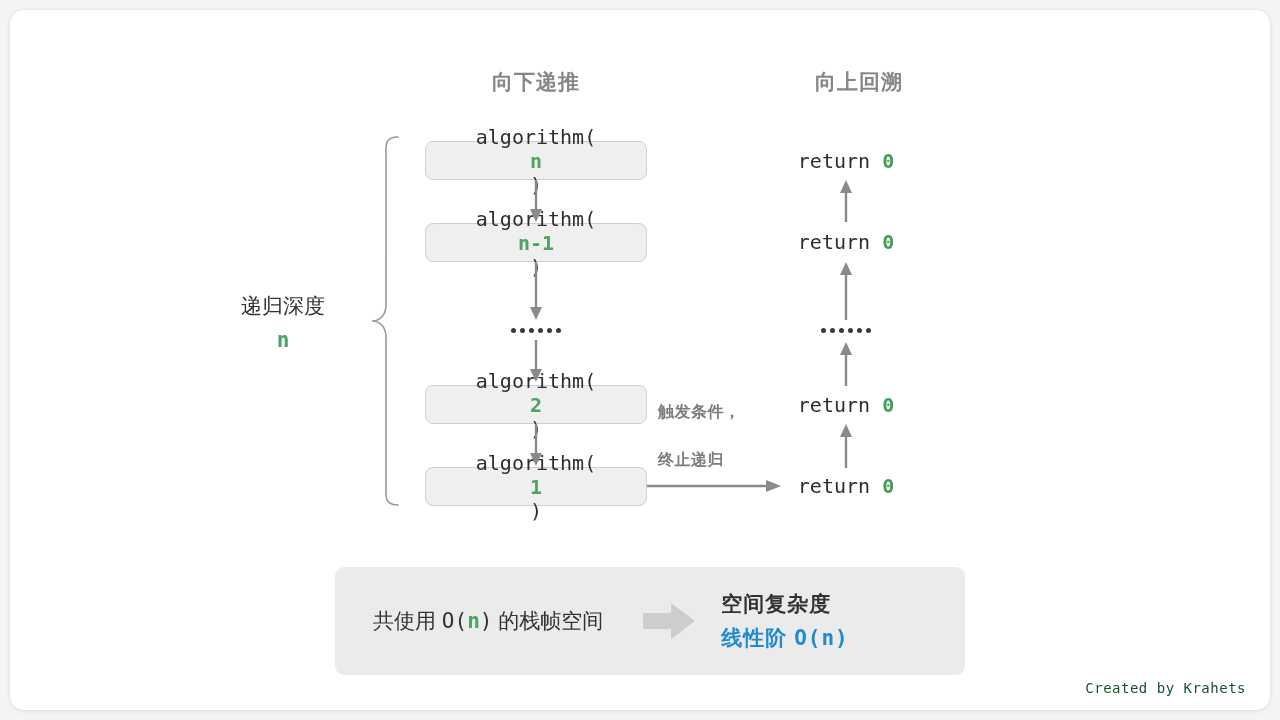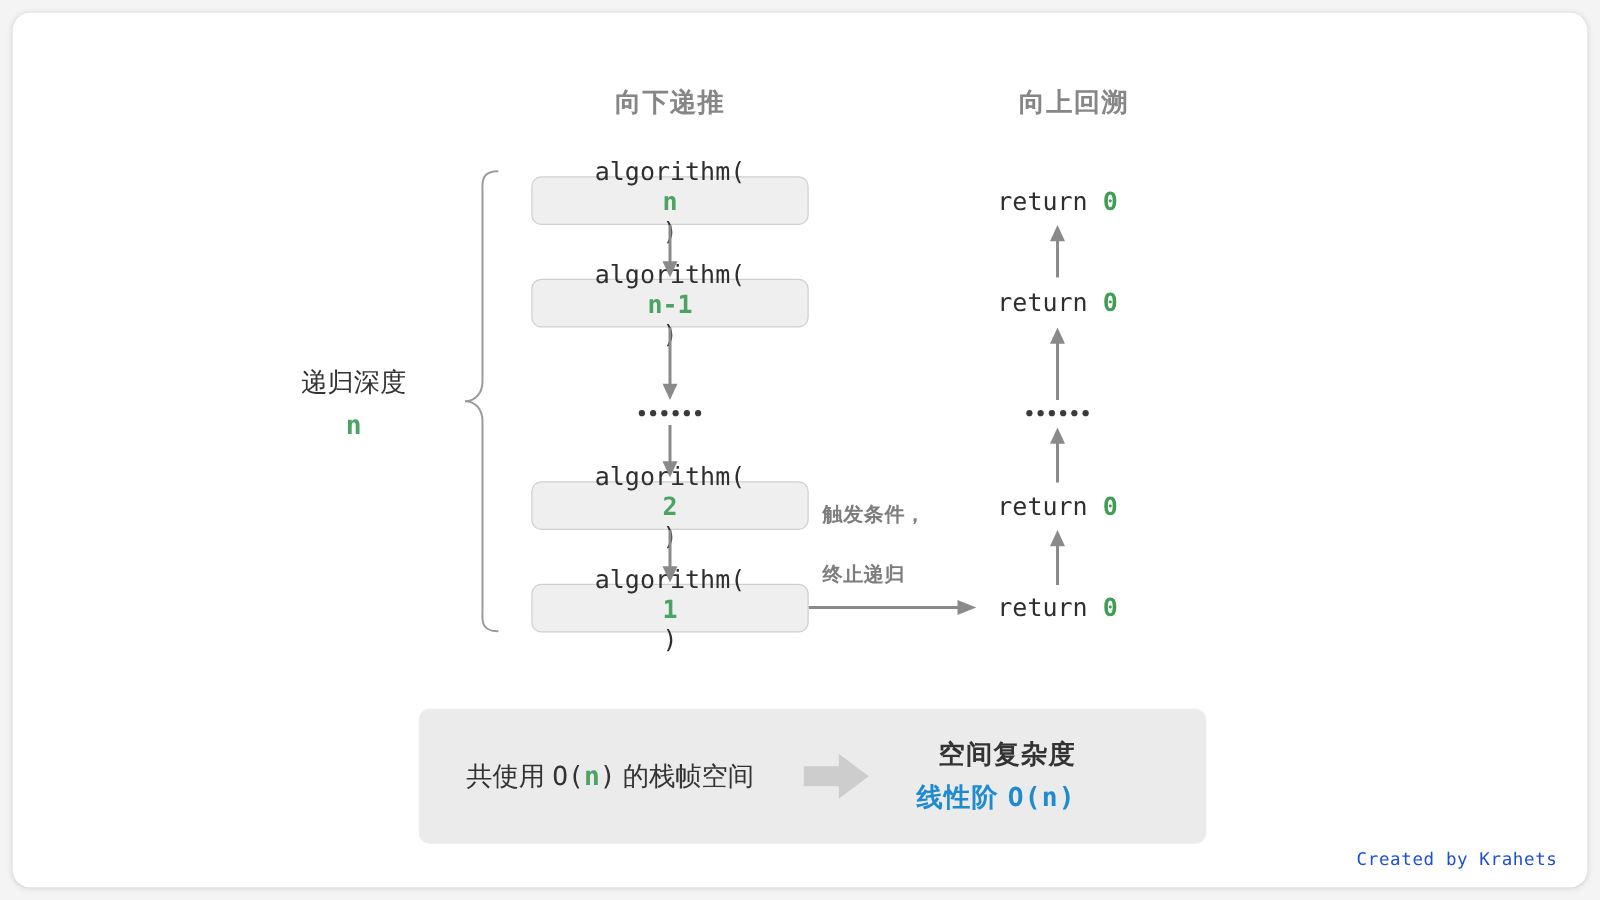--- a/index.html
+++ b/index.html
@@ -143,22 +143,22 @@
     font-size: 21px;
     line-height: 36px;
     color: #333333;
     white-space: pre;
   }
   #summary-left .g { color: #4ca362; font-weight: bold;
     font-family: "DejaVu Sans Mono", "Liberation Mono", monospace; }
   #summary-left .mono { font-family: "DejaVu Sans Mono", "Liberation Mono", monospace; }
   #block-arrow { margin-left: 38px; }
   #summary-right {
-    margin-left: 36px;
-    text-align: right;
+    margin-left: 24px;
+    text-align: left;
     white-space: nowrap;
   }
   #sum-title {
     font-size: 21px;
     font-weight: bold;
     color: #333333;
     letter-spacing: 1px;
     line-height: 34px;
   }
   #sum-complexity {
@@ -170,21 +170,21 @@
   }
   #sum-complexity .mono { font-family: "DejaVu Sans Mono", "Liberation Mono", monospace; }
 
   
   #credit {
     position: absolute;
     right: 24px;
     bottom: 14px;
     font-family: "DejaVu Sans Mono", "Liberation Mono", monospace;
     font-size: 14px;
-    color: #1d4ed8;
+    color: #14532d;
     letter-spacing: 0.5px;
   }
 </style>
 </head>
 <body>
 
 <div class="card">
 
   <div class="col-head" id="head-down">向下递推</div>
   <div class="col-head" id="head-up">向上回溯</div>

